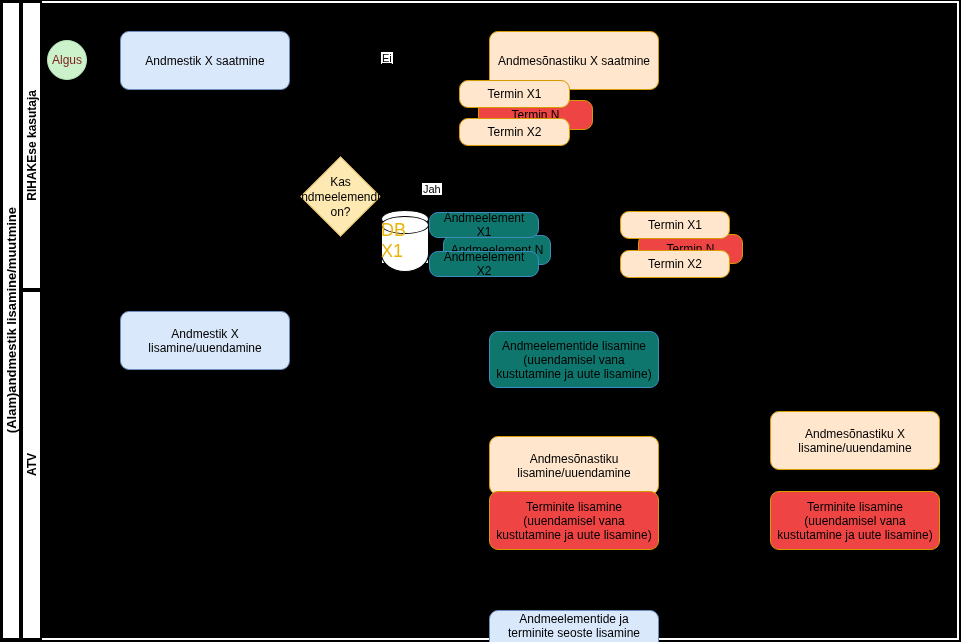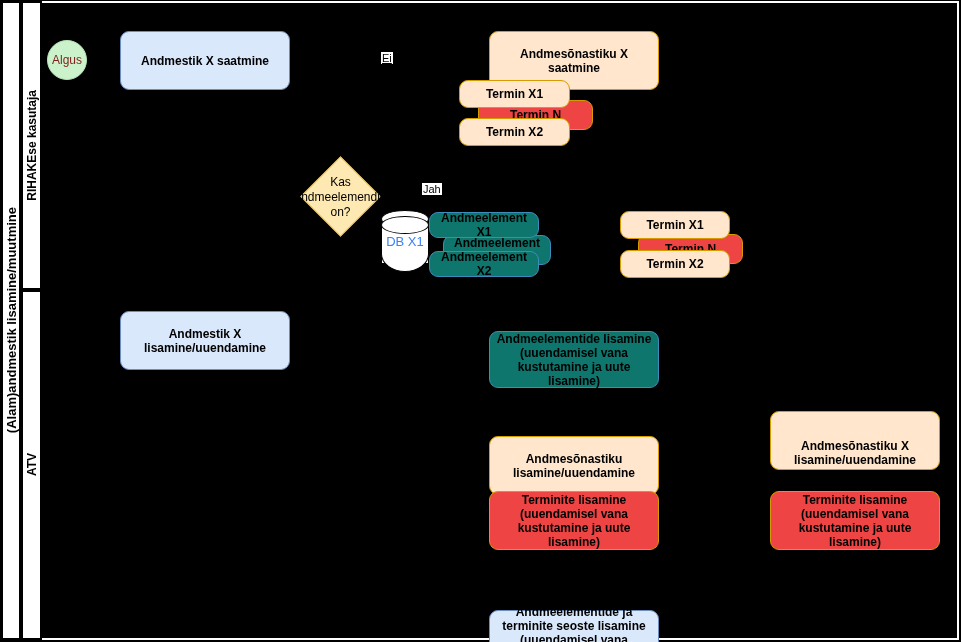--- a/index.html
+++ b/index.html
@@ -67,21 +67,20 @@
     box-sizing: border-box;
     display: flex;
     align-items: center;
     justify-content: center;
     text-align: center;
     font-size: 12px;
     line-height: 14px;
     color: #000000;
     padding: 2px 5px;
     border-radius: 9px;
-    font-weight: bold;
   }
   .n-blue {
     background: #dae8fc;
     border: 1.2px solid #6c8ebf;
   }
   .n-blue-dark {
     background: #0f766e;
     border: 1.2px solid #3c8dbc;
   }
   .n-orange {
@@ -167,22 +166,22 @@
     background: #ffffff;
     box-sizing: border-box;
   }
   .db-label {
     position: absolute;
     left: 0; top: 0;
     width: 100%; height: 100%;
     display: flex;
     align-items: center;
     justify-content: center;
-    font-size: 13px;
-    color: #3b82f6;
+    font-size: 18px;
+    color: #eab308;
     z-index: 6;
   }
 
   
   .edge-label {
     position: absolute;
     background: #ffffff;
     color: #000000;
     font-size: 11px;
     line-height: 12px;
@@ -308,21 +307,21 @@
   </div>
 
   <div class="node n-orange-mid" style="left:489px; top:491px; width:170px; height:59px;">
     <span>Terminite lisamine (uuendamisel vana kustutamine ja uute lisamine)</span>
   </div>
 
   <div class="node n-blue" style="left:489px; top:570px; width:170px; height:59px;margin-top:40px;">
     <span>Andmeelementide ja terminite seoste lisamine (uuendamisel vana kustutamine ja uute lisamine)</span>
   </div>
 
-  <div class="node n-orange" style="left:770px; top:411px; width:170px; height:59px;align-items:flex-end;">
+  <div class="node n-orange" style="left:770px; top:411px; width:170px; height:59px;">
     <span>Andmesõnastiku X lisamine/uuendamine</span>
   </div>
 
   <div class="node n-orange-mid" style="left:770px; top:491px; width:170px; height:59px;">
     <span>Terminite lisamine (uuendamisel vana kustutamine ja uute lisamine)</span>
   </div>
 
 </div>
 
 </body></html>

